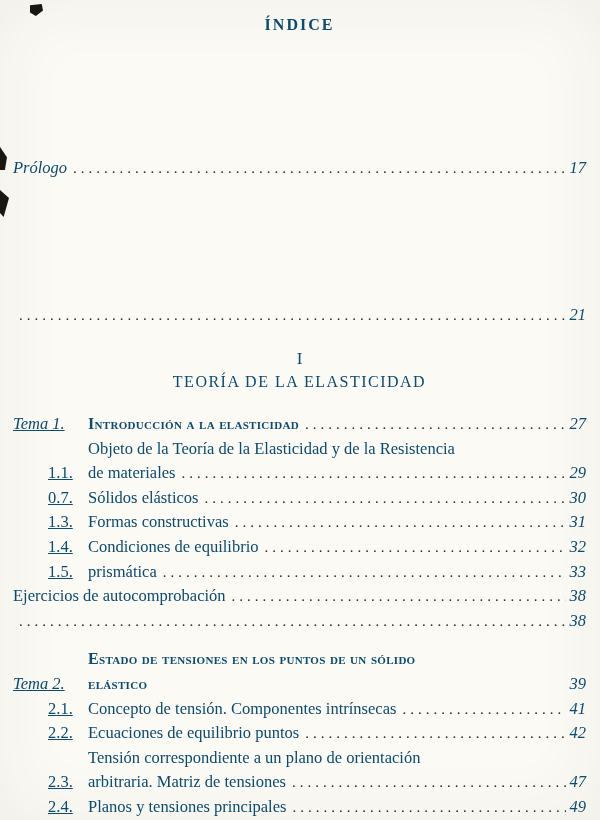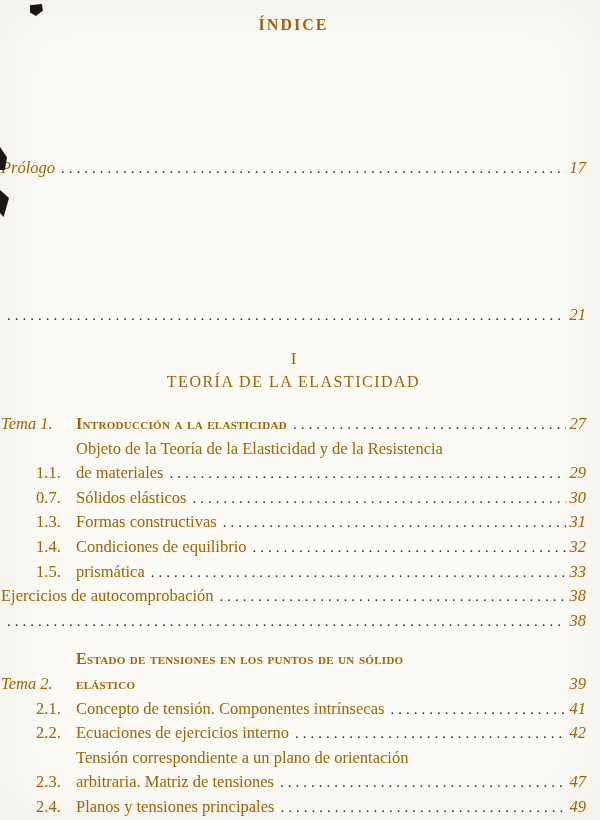--- a/index.html
+++ b/index.html
@@ -3,40 +3,40 @@
 <meta charset="utf-8">
 <style>
   * { margin: 0; padding: 0; box-sizing: border-box; }
   html, body { background: #e9e7e2; }
   .page {
     width: 600px; height: 820px;
     position: relative; overflow: hidden;
     background: #fbfaf5;
     box-shadow: inset 0 0 70px rgba(70, 58, 35, 0.06);
     font-family: "Liberation Serif", "DejaVu Serif", serif;
-    color: #a16207;
-    padding: 12px 14px 0 1px;
+    color: #0c4a6e;
+    padding: 12px 14px 0 13px;
   }
   .title {
     text-align: center; font-weight: bold;
     font-size: 16px; letter-spacing: 2px; margin-top: 4px;
   }
   .front { margin-top: 121px; }
   .part { margin-top: 20px; text-align: center; }
   .part-number { font-size: 17px; line-height: 22px; }
   .part-title { font-size: 16px; letter-spacing: 1.5px; margin-top: 3px; }
   .entries { margin-top: 21px; }
 
   .entry {
     display: flex; align-items: flex-end;
     line-height: 24.6px; font-size: 16.5px;
   }
   .front .entry { line-height: 26px; margin-bottom: 13px; }
   .entry.item { padding-left: 35px; }
-  .prefix { flex: 0 0 40px; }
+  .prefix { flex: 0 0 40px; text-decoration: underline; }
   .entry.tema .prefix { flex: 0 0 75px; font-style: italic; }
   .entry.spaced { margin-top: 14px; }
   .body { flex: 1 1 auto; min-width: 0; }
   .line.last { display: flex; align-items: baseline; }
   .txt { flex: 0 0 auto; }
   .italic { font-style: italic; }
   .smallcaps {
     font-variant: small-caps; font-weight: bold;
     letter-spacing: 0.3px; font-size: 16px;
   }
@@ -191,21 +191,21 @@
             <span class="txt">Concepto de tensión. Componentes intrínsecas</span>
             <span class="dots"></span>
             <span class="pagenum">41</span>
           </div>
         </div>
       </div>
       <div class="entry item">
         <span class="prefix">2.2.</span>
         <div class="body">
           <div class="line last">
-            <span class="txt">Ecuaciones de ejercicios interno</span>
+            <span class="txt">Ecuaciones de equilibrio puntos</span>
             <span class="dots"></span>
             <span class="pagenum">42</span>
           </div>
         </div>
       </div>
       <div class="entry item">
         <span class="prefix">2.3.</span>
         <div class="body">
           <div class="line"><span class="txt">Tensión correspondiente a un plano de orientación</span></div>
           <div class="line last">

